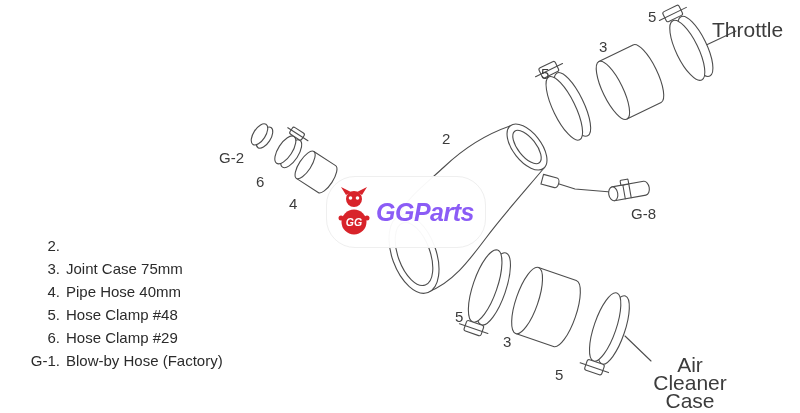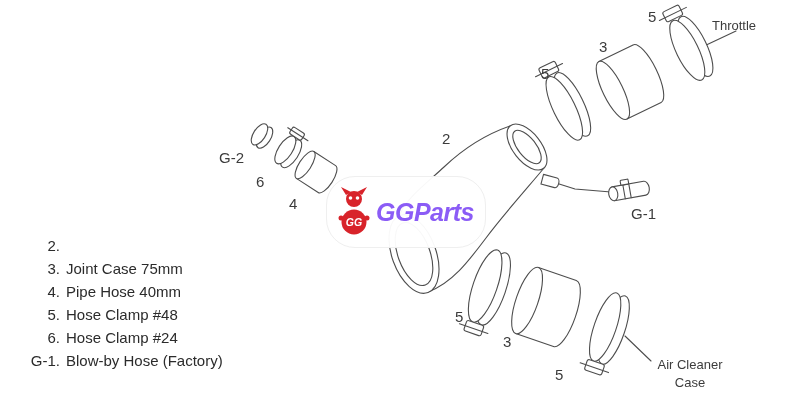--- a/index.html
+++ b/index.html
@@ -2,21 +2,21 @@
 <html><head>
 <meta charset="utf-8">
 <style>
   * { margin:0; padding:0; box-sizing:border-box; }
   html,body { width:800px; height:413px; background:#fff; }
   body { font-family:"Liberation Sans", sans-serif; color:#2e2e2e; }
   .stage { position:relative; width:800px; height:413px; background:#fff; overflow:hidden; }
   svg.drawing { position:absolute; left:0; top:0; }
 
   .callout { position:absolute; font-size:15px; color:#3c3c3c; }
-  .label { position:absolute; font-size:13px; color:#3c3c3c; }
+  .label { position:absolute; font-size:21px; color:#3c3c3c; }
   .air-cleaner { width:92px; text-align:center; line-height:18px; }
 
   .parts-list { position:absolute; left:20px; top:234px; list-style:none; font-size:15px; color:#2b2b2b; }
   .parts-list li { display:flex; height:23px; align-items:center; }
   .parts-list .num { width:40px; text-align:right; margin-right:6px; white-space:nowrap; }
   .parts-list .lbl { white-space:nowrap; }
 
   .logo { position:absolute; left:326px; top:176px; width:160px; height:72px;
           display:flex; align-items:center; gap:3px; padding-left:8px;
           background:rgba(255,255,255,0.96); border:1px solid #efefef; border-radius:29px; }
@@ -112,21 +112,21 @@
     </g>
   </svg>
 
   <div class="callout" style="left:648px;top:8px">5</div>
   <div class="callout" style="left:599px;top:38px">3</div>
   <div class="callout" style="left:541px;top:65px">5</div>
   <div class="callout" style="left:442px;top:130px">2</div>
   <div class="callout" style="left:219px;top:149px">G-2</div>
   <div class="callout" style="left:256px;top:173px">6</div>
   <div class="callout" style="left:289px;top:195px">4</div>
-  <div class="callout" style="left:631px;top:205px">G-1</div>
+  <div class="callout" style="left:631px;top:205px">G-8</div>
   <div class="callout" style="left:455px;top:308px">5</div>
   <div class="callout" style="left:503px;top:333px">3</div>
   <div class="callout" style="left:555px;top:366px">5</div>
 
   <div class="label" style="left:712px;top:18px">Throttle</div>
   <div class="label air-cleaner" style="left:644px;top:356px">
     <div>Air Cleaner</div>
     <div>Case</div>
   </div>
 
@@ -156,21 +156,21 @@
     <li>
         <span class="num">4.</span>
         <span class="lbl">Pipe Hose 40mm</span>
       </li>
     <li>
         <span class="num">5.</span>
         <span class="lbl">Hose Clamp #48</span>
       </li>
     <li>
         <span class="num">6.</span>
-        <span class="lbl">Hose Clamp #24</span>
+        <span class="lbl">Hose Clamp #29</span>
       </li>
     <li>
         <span class="num">G-1.</span>
         <span class="lbl">Blow-by Hose (Factory)</span>
       </li>
   </ul>
 
 </div>
 
 </body></html>

